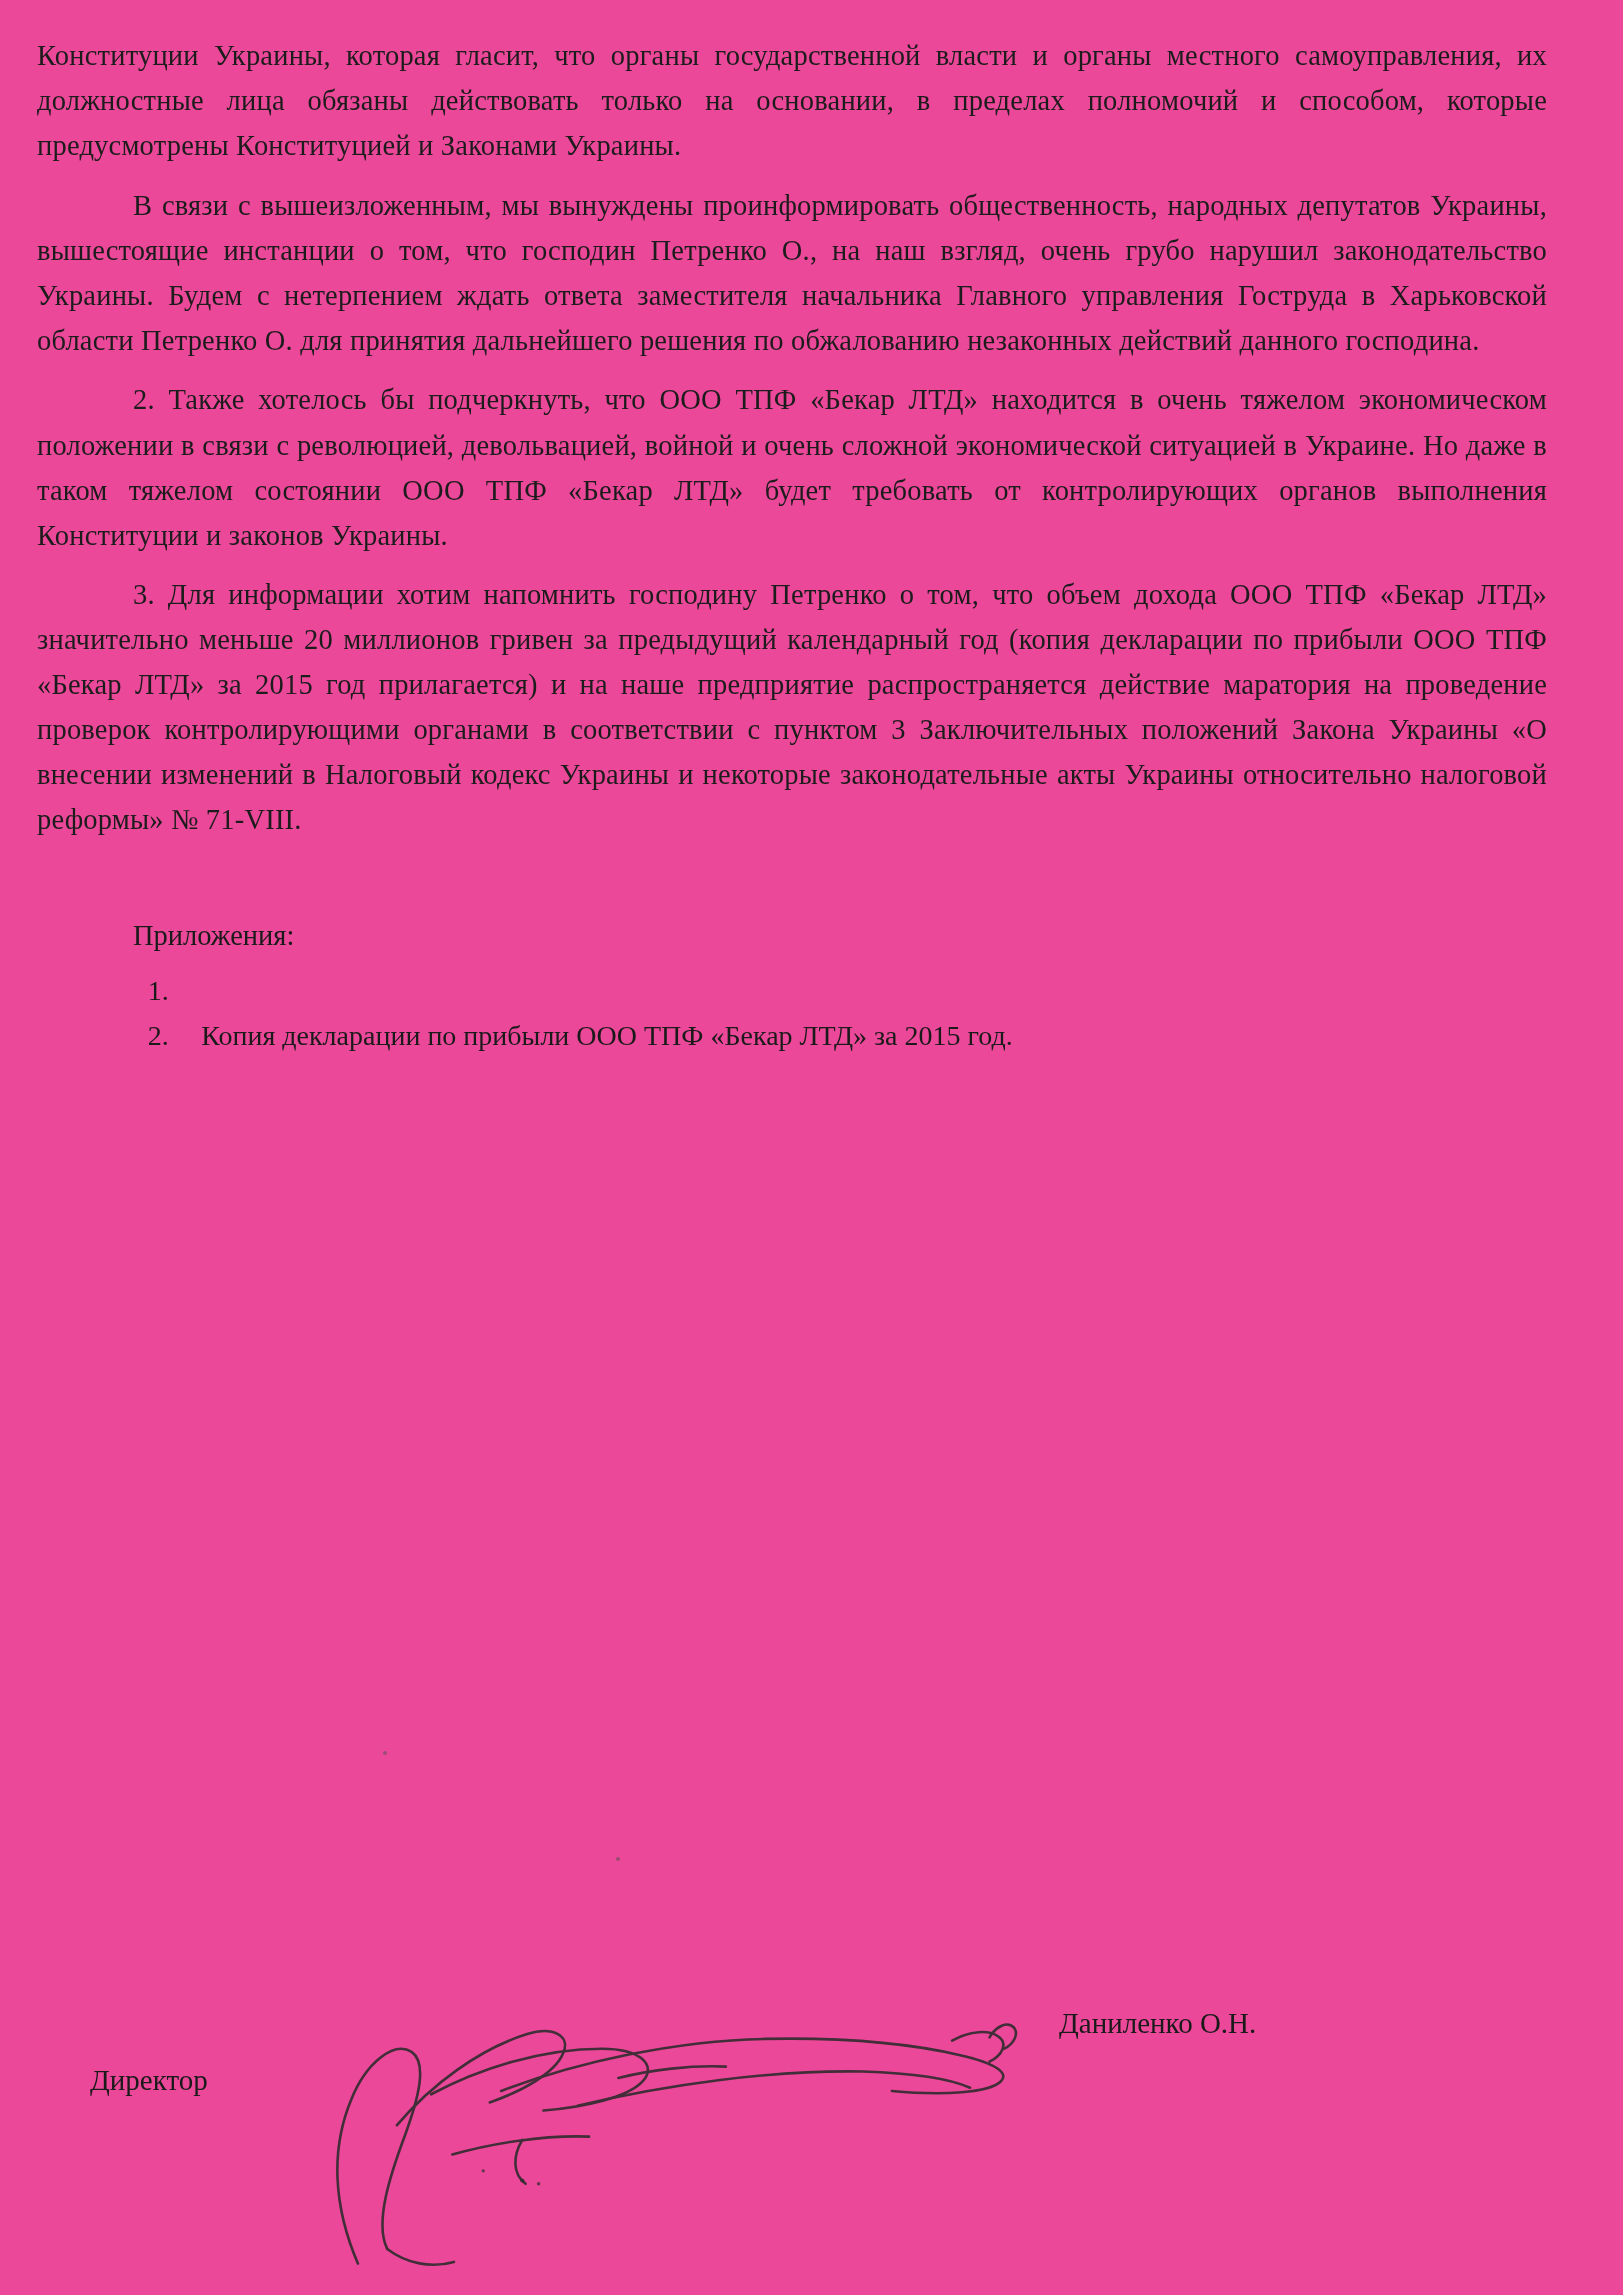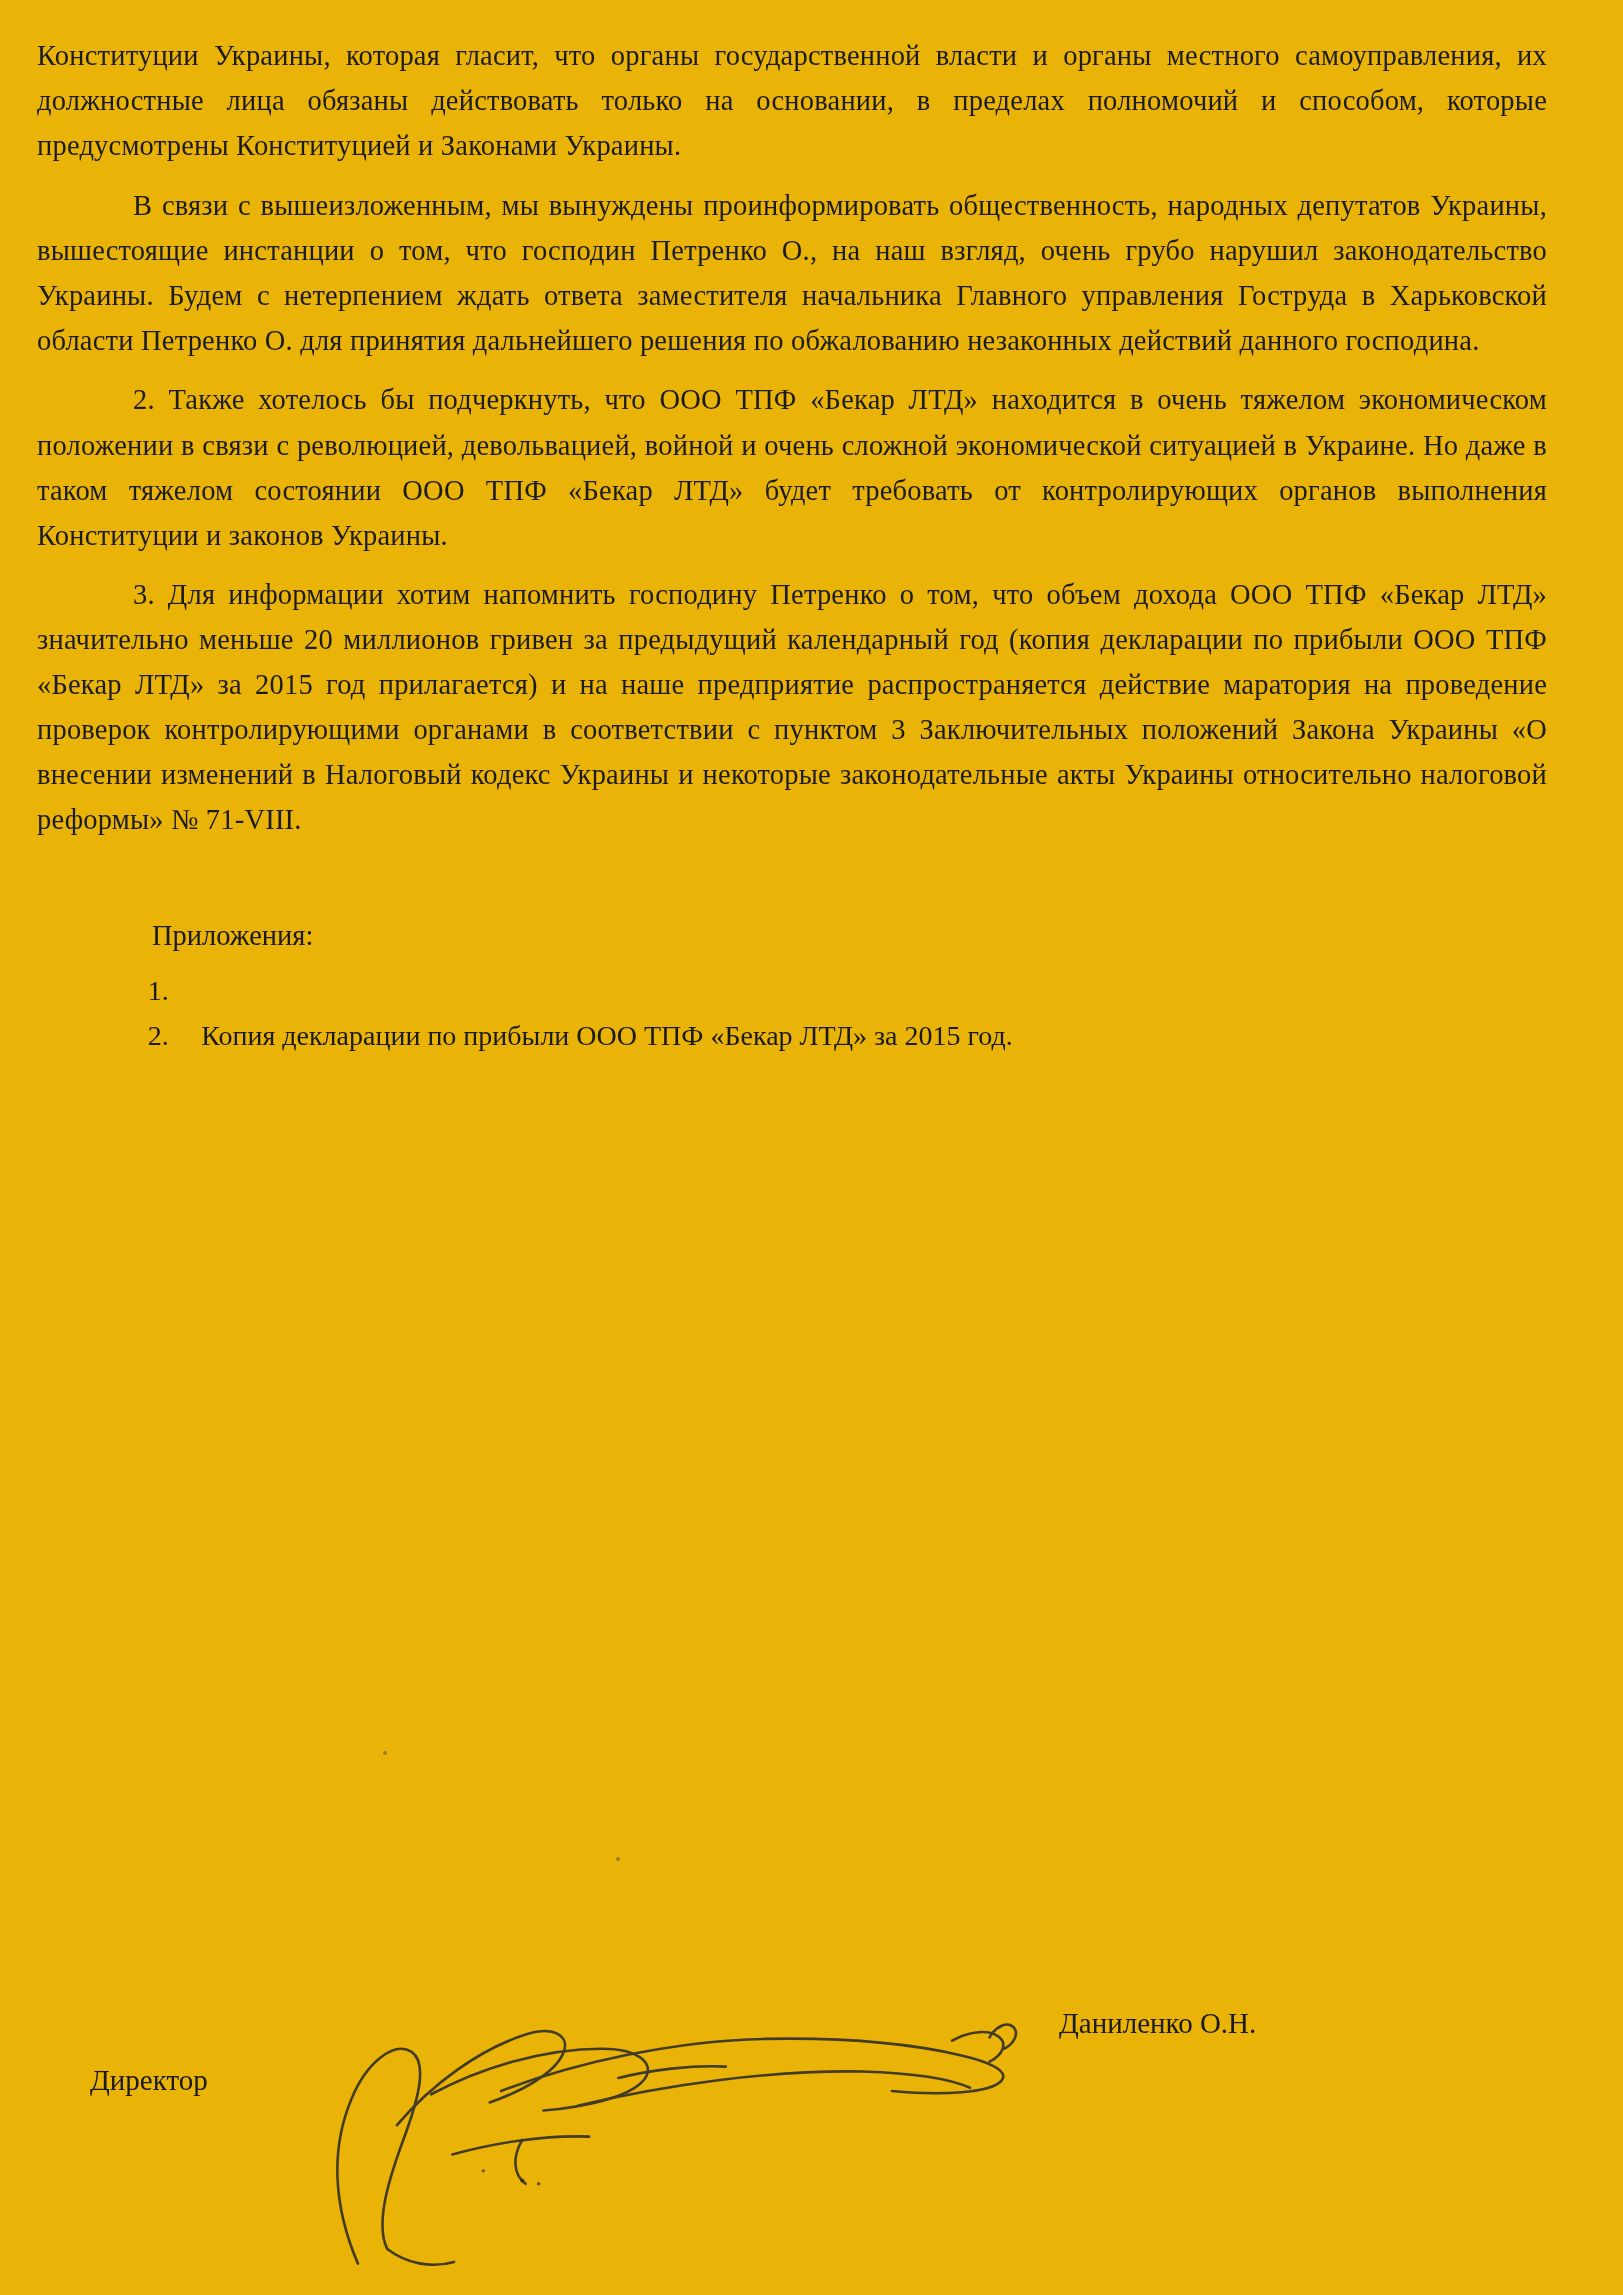--- a/index.html
+++ b/index.html
@@ -8,21 +8,21 @@
     background: #ffffff;
   }
   body {
     font-family: "Liberation Serif", serif;
     color: #1a1a1a;
   }
   .page {
     position: relative;
     width: 1624px;
     height: 2295px;
-    background: #eab308;
+    background: #ec4899;
     overflow: hidden;
   }
   .doc {
     position: absolute;
     left: 0;
     top: 0;
     width: 1624px;
     padding: 33px 77px 0 37px;
     box-sizing: border-box;
   }
@@ -43,21 +43,20 @@
   .spacer-sm { height: 11.4px; }
 
   .attachments {
     margin-top: 73px;
     padding-left: 96px;
   }
   .attachments-title {
     font-size: 28.5px;
     line-height: 1.5;
     margin-bottom: 9.8px;
-    margin-left: 19px;
   }
   .attach-list {
     margin: 0;
     padding: 0;
     list-style: none;
   }
   .attach-item {
     font-size: 28px;
     line-height: 1.62;
     display: flex;

